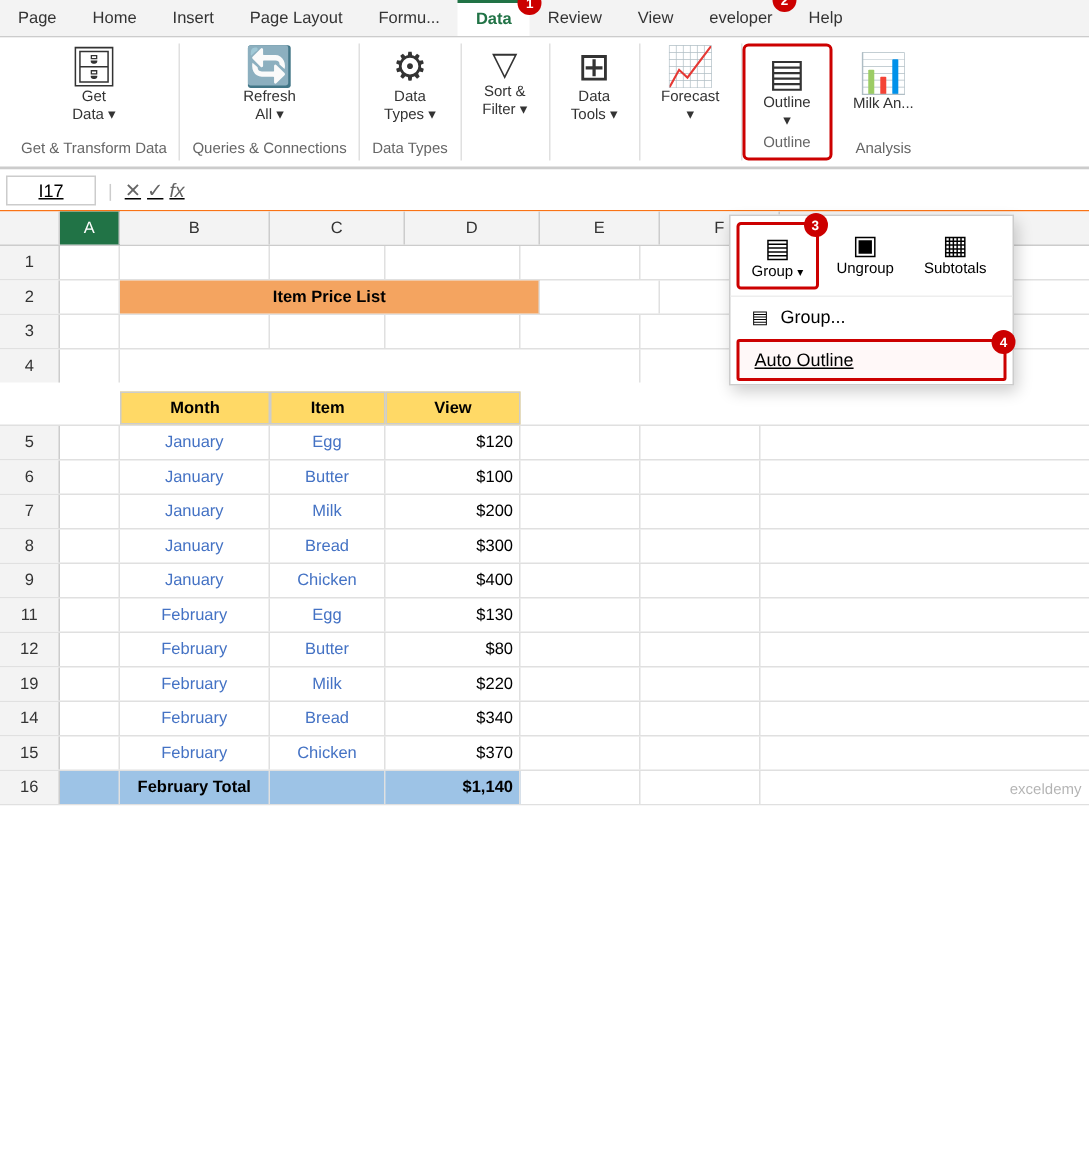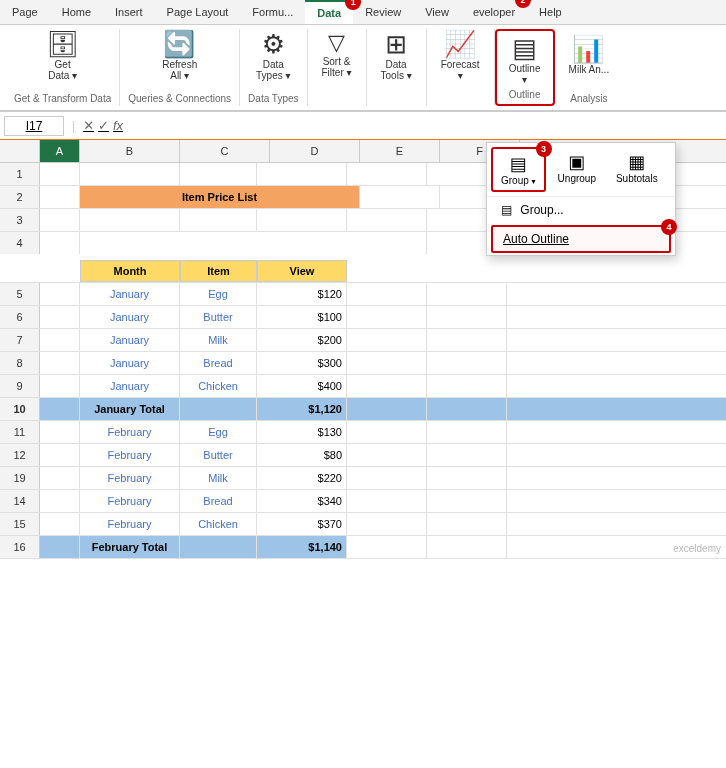--- a/index.html
+++ b/index.html
@@ -437,29 +437,20 @@
     <div class="grid-row">
       <div class="row-header">9</div>
       <div class="cell col-a"></div>
       <div class="cell col-b" style="color:#4472c4;">January</div>
       <div class="cell col-c" style="color:#4472c4;">Chicken</div>
       <div class="cell col-d cell-right">$400</div>
       <div class="cell col-e"></div>
       <div class="cell col-f"></div>
     </div>
 
-    <div class="grid-row total-row">
-      <div class="row-header">10</div>
-      <div class="cell col-a" style="background:#9dc3e6;"></div>
-      <div class="cell col-b" style="background:#9dc3e6; font-weight:bold;">January Total</div>
-      <div class="cell col-c" style="background:#9dc3e6;"></div>
-      <div class="cell col-d cell-right" style="background:#9dc3e6; font-weight:bold;">$1,120</div>
-      <div class="cell col-e"></div>
-      <div class="cell col-f"></div>
-    </div>
 
     <div class="grid-row">
       <div class="row-header">11</div>
       <div class="cell col-a"></div>
       <div class="cell col-b" style="color:#4472c4;">February</div>
       <div class="cell col-c" style="color:#4472c4;">Egg</div>
       <div class="cell col-d cell-right">$130</div>
       <div class="cell col-e"></div>
       <div class="cell col-f"></div>
     </div>

